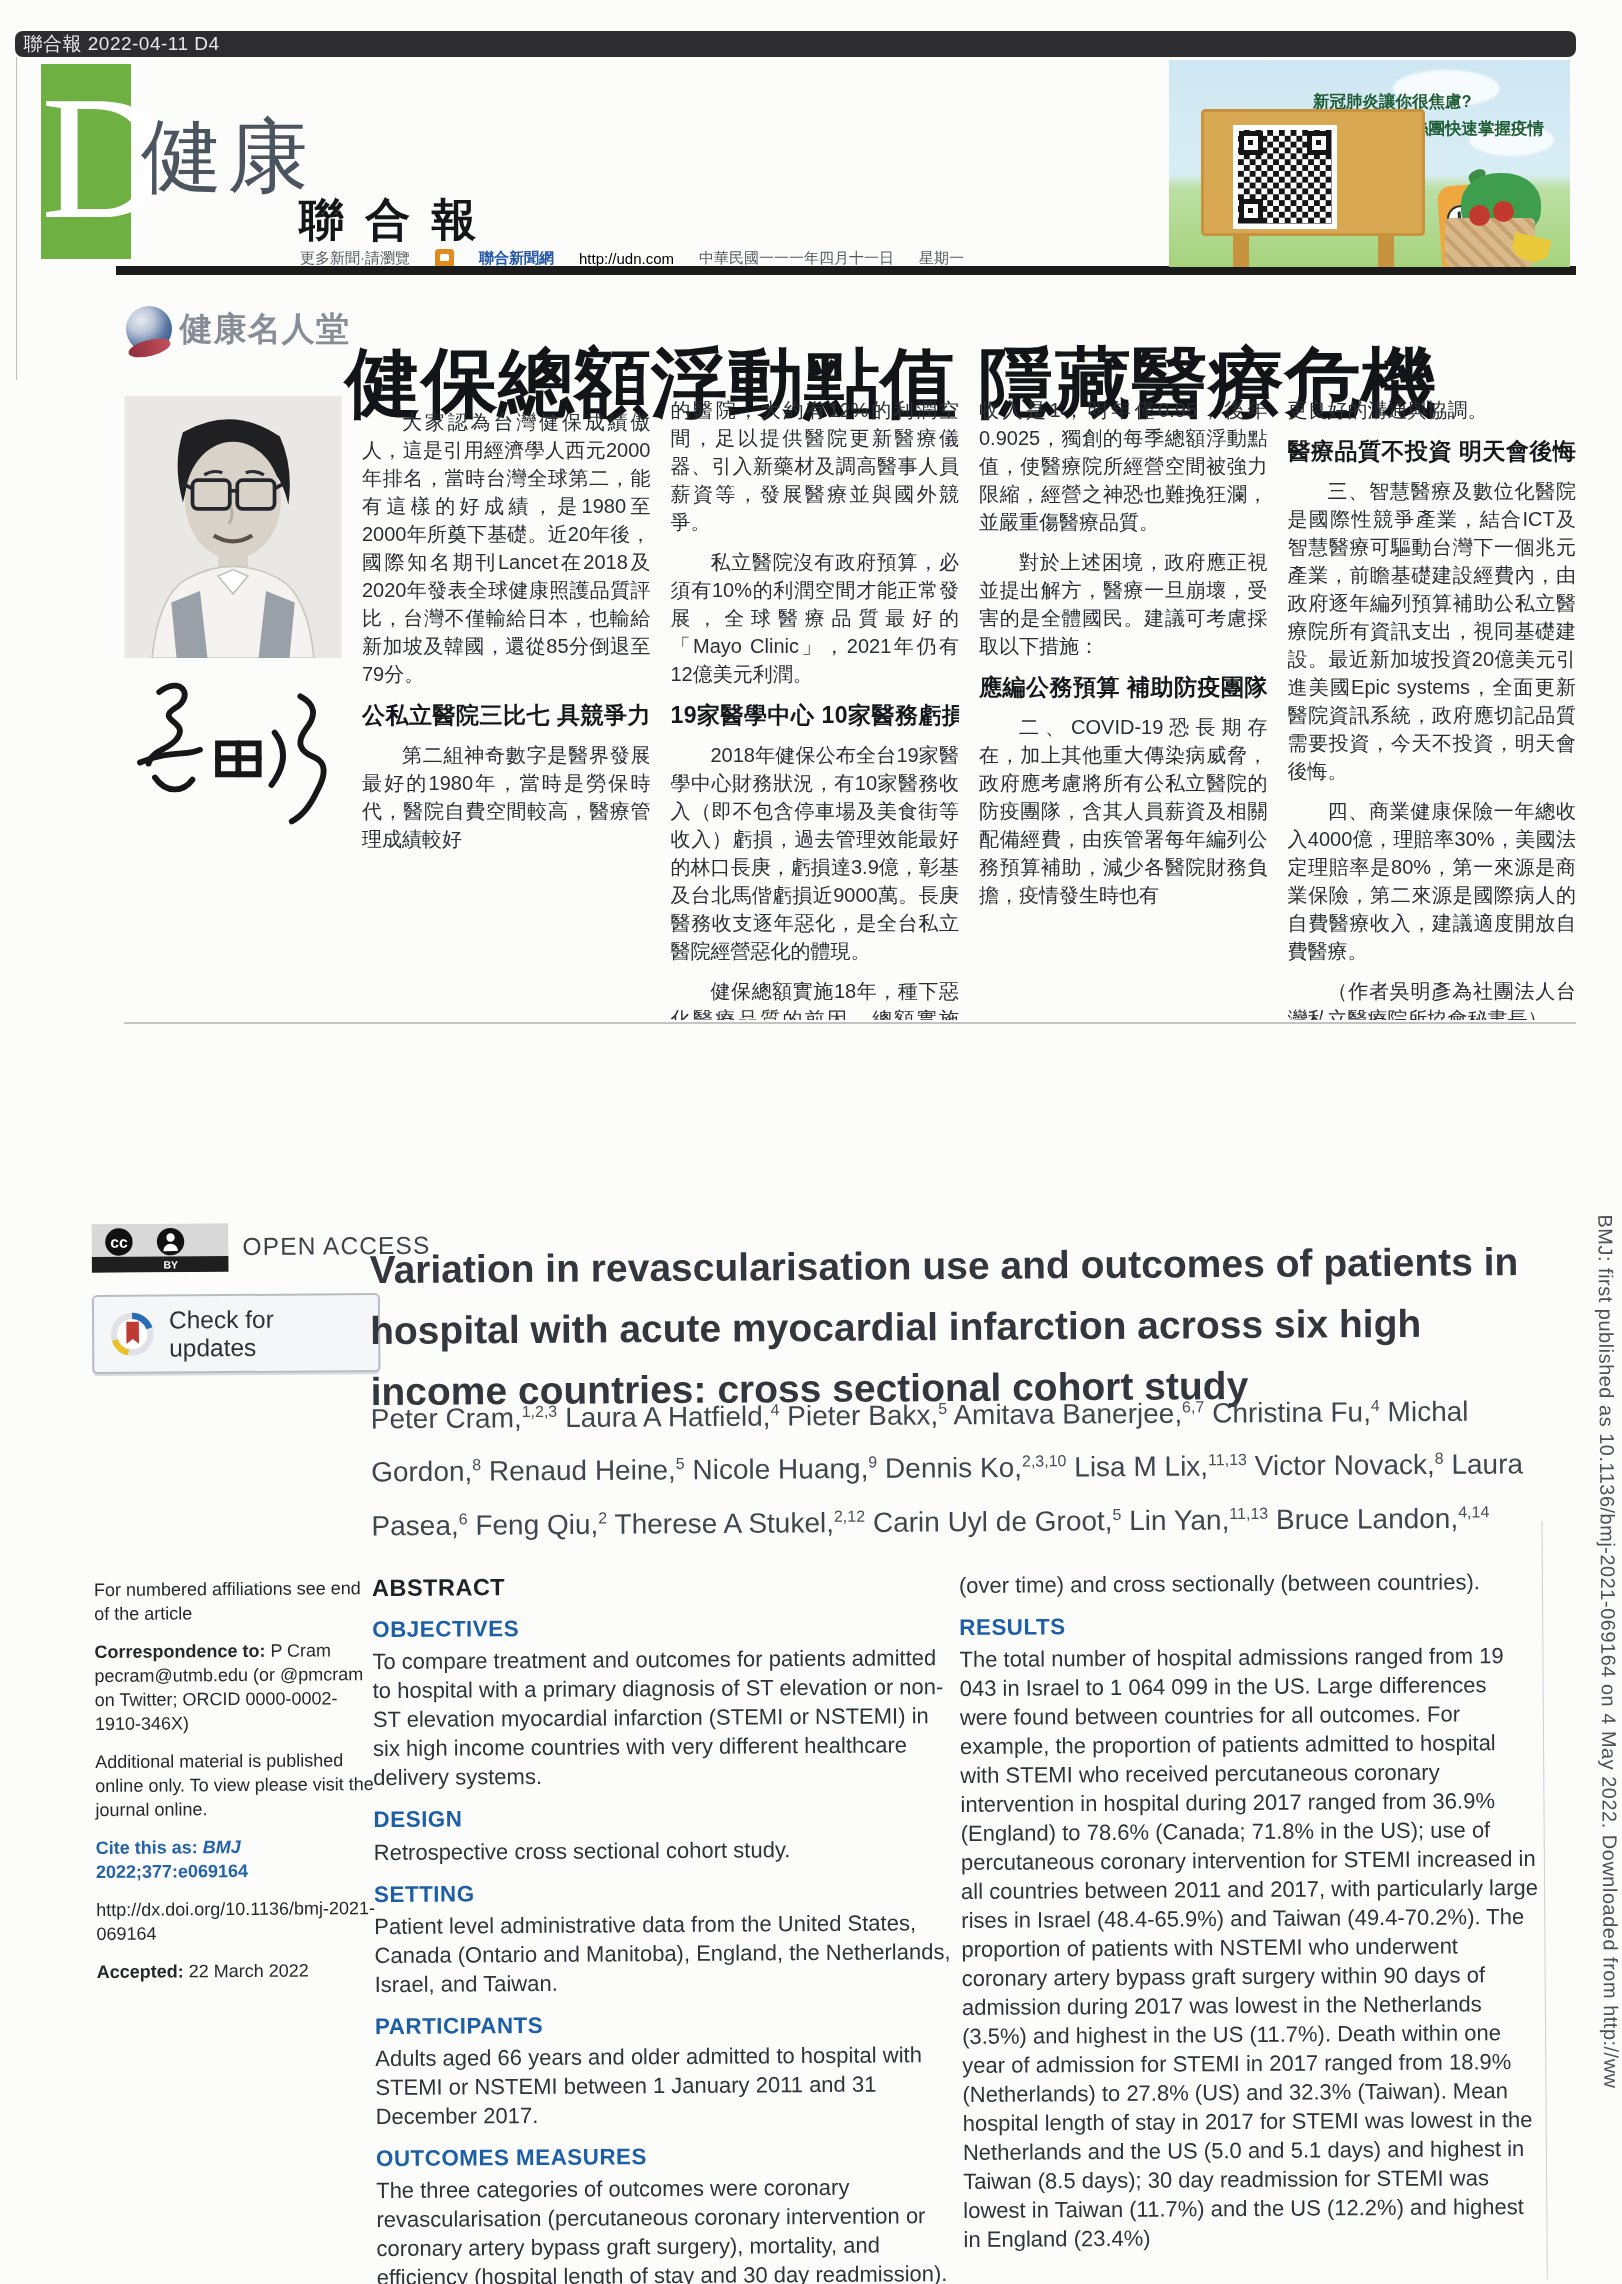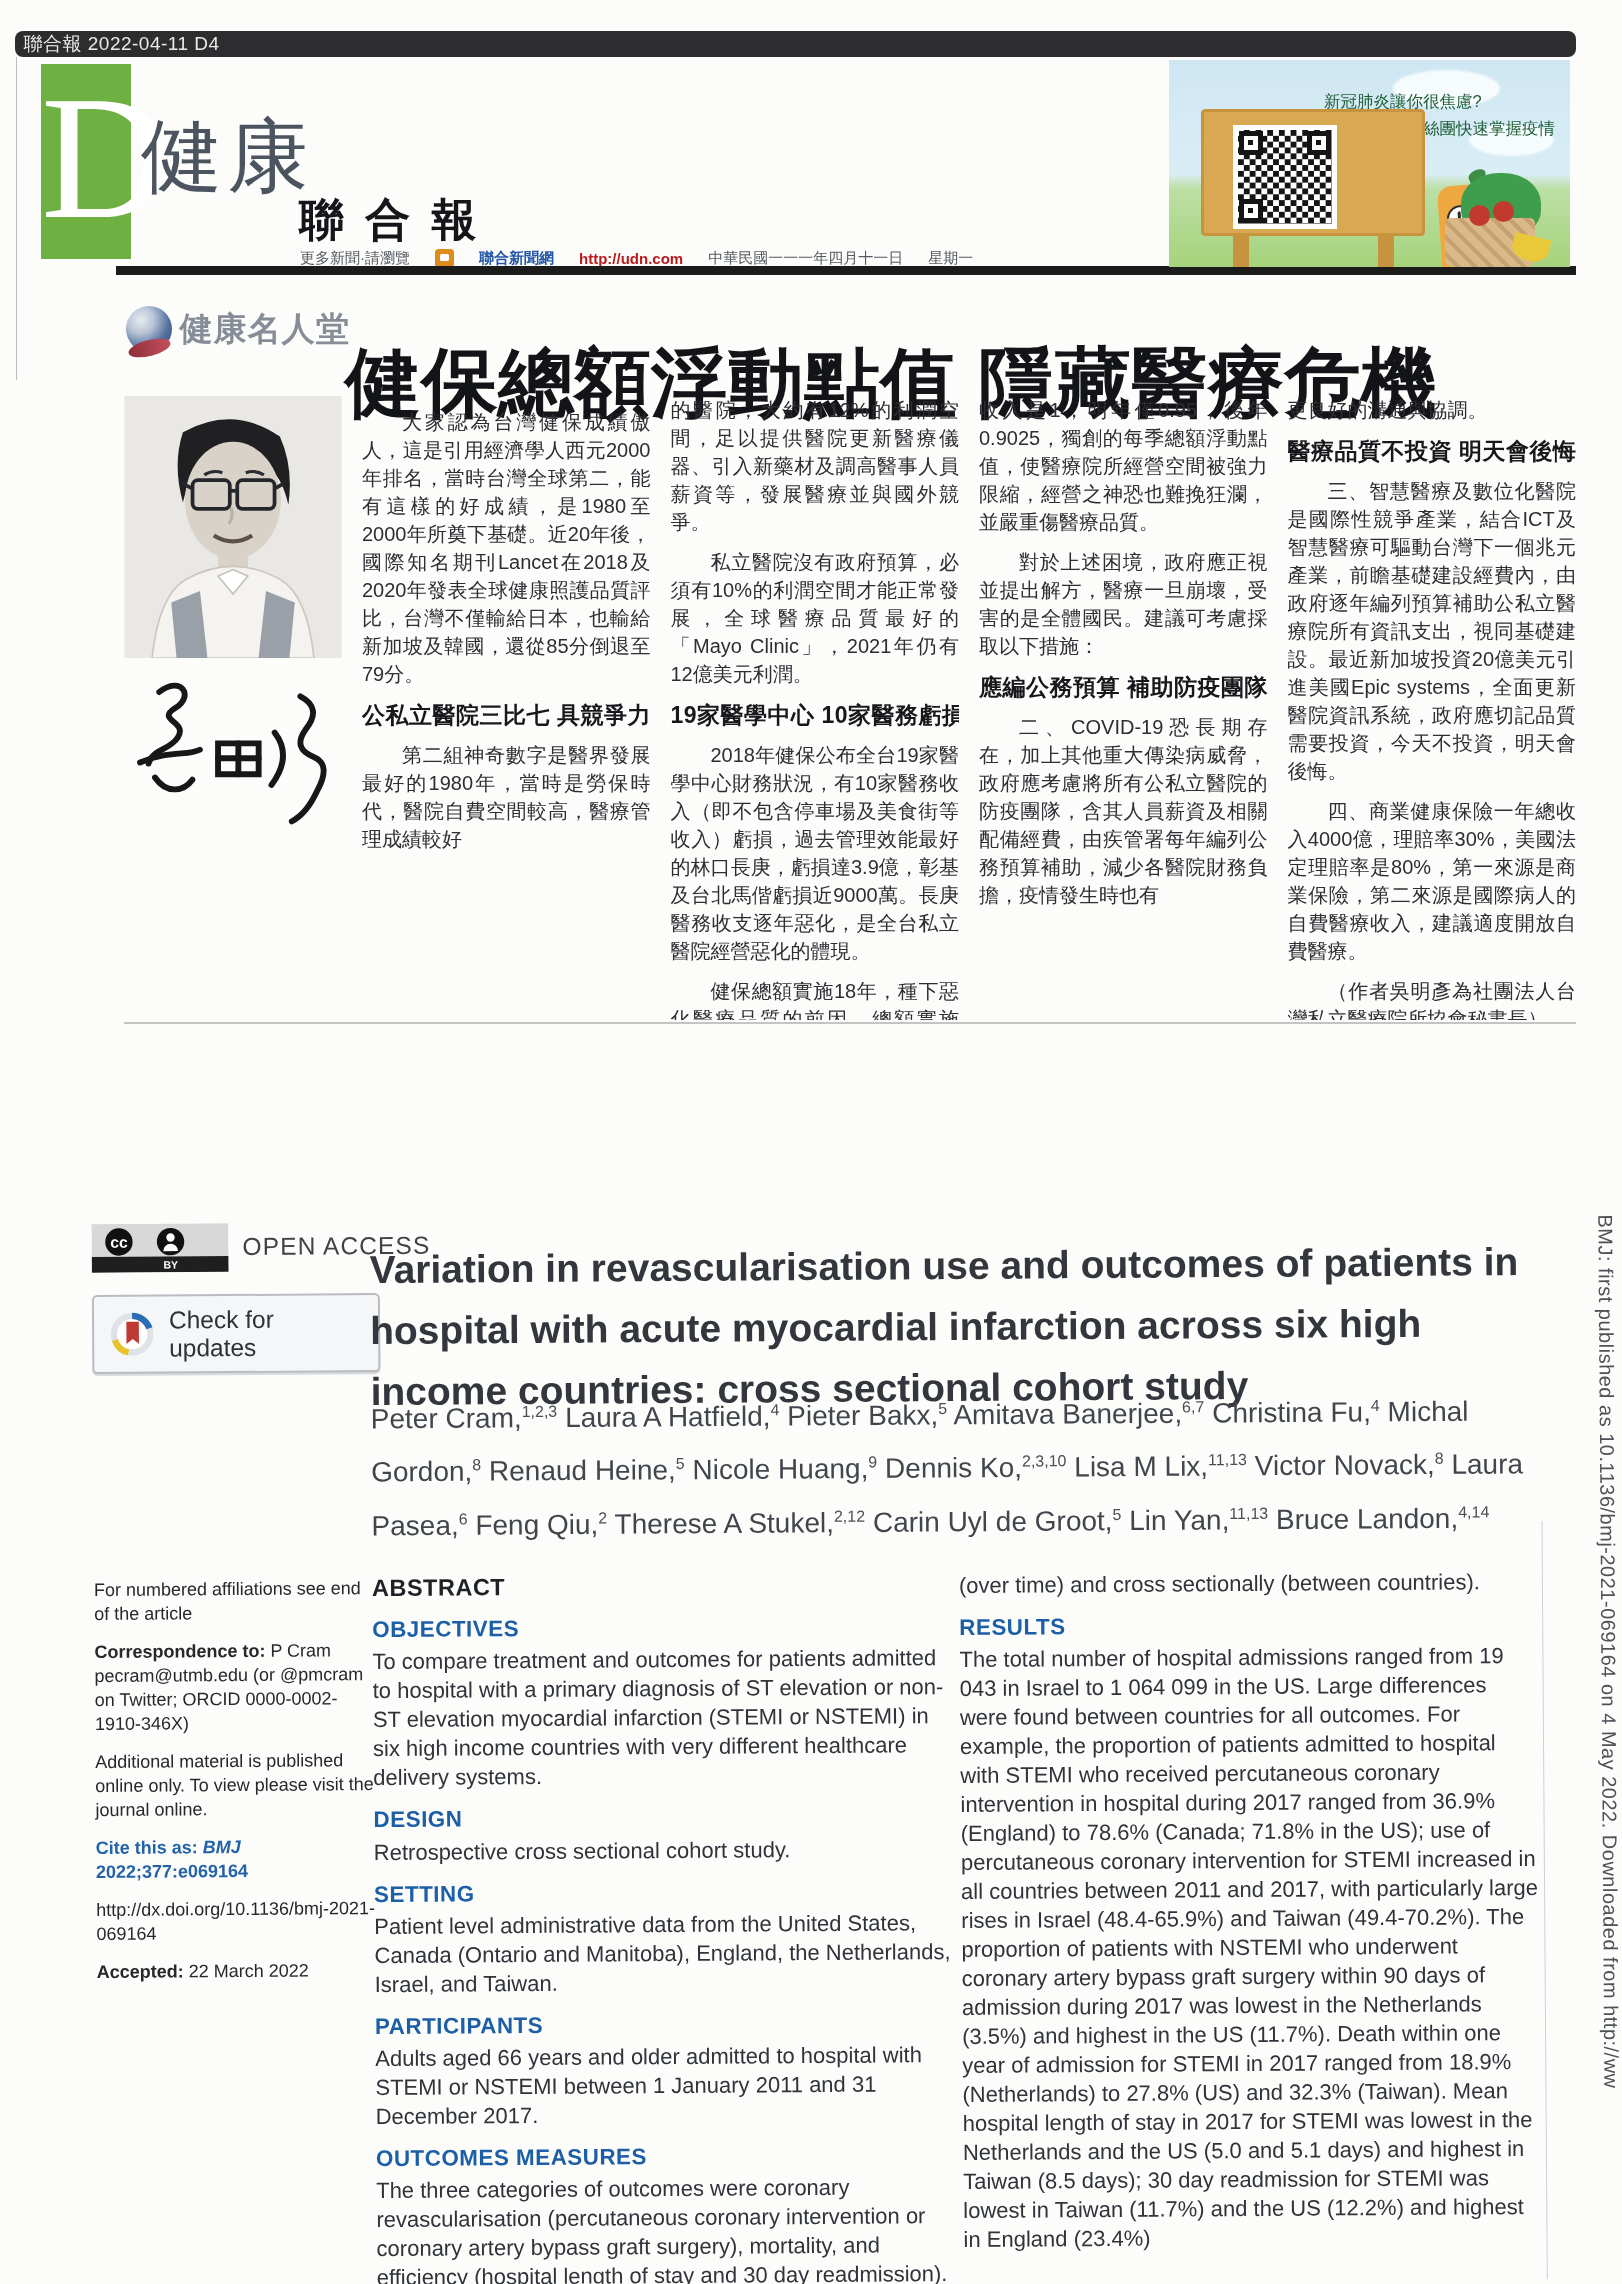--- a/index.html
+++ b/index.html
@@ -17,28 +17,28 @@
           color:#ffffff;font-family:"Liberation Serif",serif;font-size:176px;line-height:187px;
           text-align:center;}
   .section-title{position:absolute;left:141px;top:67px;font-size:81px;color:#4c555f;letter-spacing:5.3px;margin-top:36px;}
   .masthead{position:absolute;left:299px;top:190px;font-size:45px;color:#15161a;font-weight:bold;
             font-family:"Liberation Serif",serif;letter-spacing:21.3px;}
   .masthead-line{position:absolute;left:300px;top:249px;font-size:15px;color:#555a61;display:flex;
                  gap:25px;align-items:center;white-space:nowrap;}
   .udn-icon{width:19px;height:19px;background:#e08b1e;border-radius:3.7px;position:relative;flex:0 0 auto;}
   .udn-icon::after{content:"";position:absolute;left:4.8px;top:4.8px;width:9.6px;height:7.5px;background:#fff;border-radius:1.6px;}
   .site-name{color:#2457a8;font-weight:bold;}
-  .site-url{color:#b91c1c;font-weight:bold;}
+  .site-url{color:#000000;font-weight:normal;}
   .thick-rule{position:absolute;left:116px;top:266px;width:1460px;height:9px;background:#1b1b1b;}
 
   
   .promo-box{position:absolute;left:1169px;top:60px;width:401px;height:207px;overflow:hidden;
              background:linear-gradient(180deg,#cfe7f3 0%,#d9edf5 55%,#bce0a5 62%,#a6d37c 100%);}
   .cloud{position:absolute;background:#f6fbfd;border-radius:50%;filter:blur(1.1px);}
-  .promo-text{position:absolute;right:11px;top:28px;width:235px;font-size:16.5px;font-weight:normal;
+  .promo-text{position:absolute;right:22px;top:28px;width:235px;font-size:16.5px;font-weight:bold;
               color:#1f5d36;line-height:1.62;text-align:left;}
   .board{position:absolute;left:32px;top:49px;width:224px;height:127px;background:#dcا;}
   .board{background:#dbا;}
   .board{position:absolute;left:32px;top:49px;width:224px;height:127px;background:#dfAE;}
   .board{position:absolute;left:32px;top:49px;width:224px;height:127px;background:#d9a852;
          border:3.2px solid #c8933e;border-radius:4.3px;box-sizing:border-box;}
   .board-leg{position:absolute;width:16px;height:48px;background:#c8933e;top:174px;}
   .qr{position:absolute;left:64px;top:65px;width:94px;height:94px;background:#ffffff;
       border:5.3px solid #ffffff;box-sizing:content-box;}
   .qr-cells{position:absolute;inset:0;background:repeating-conic-gradient(#151515 0% 25%,#ffffff 0% 50%);

